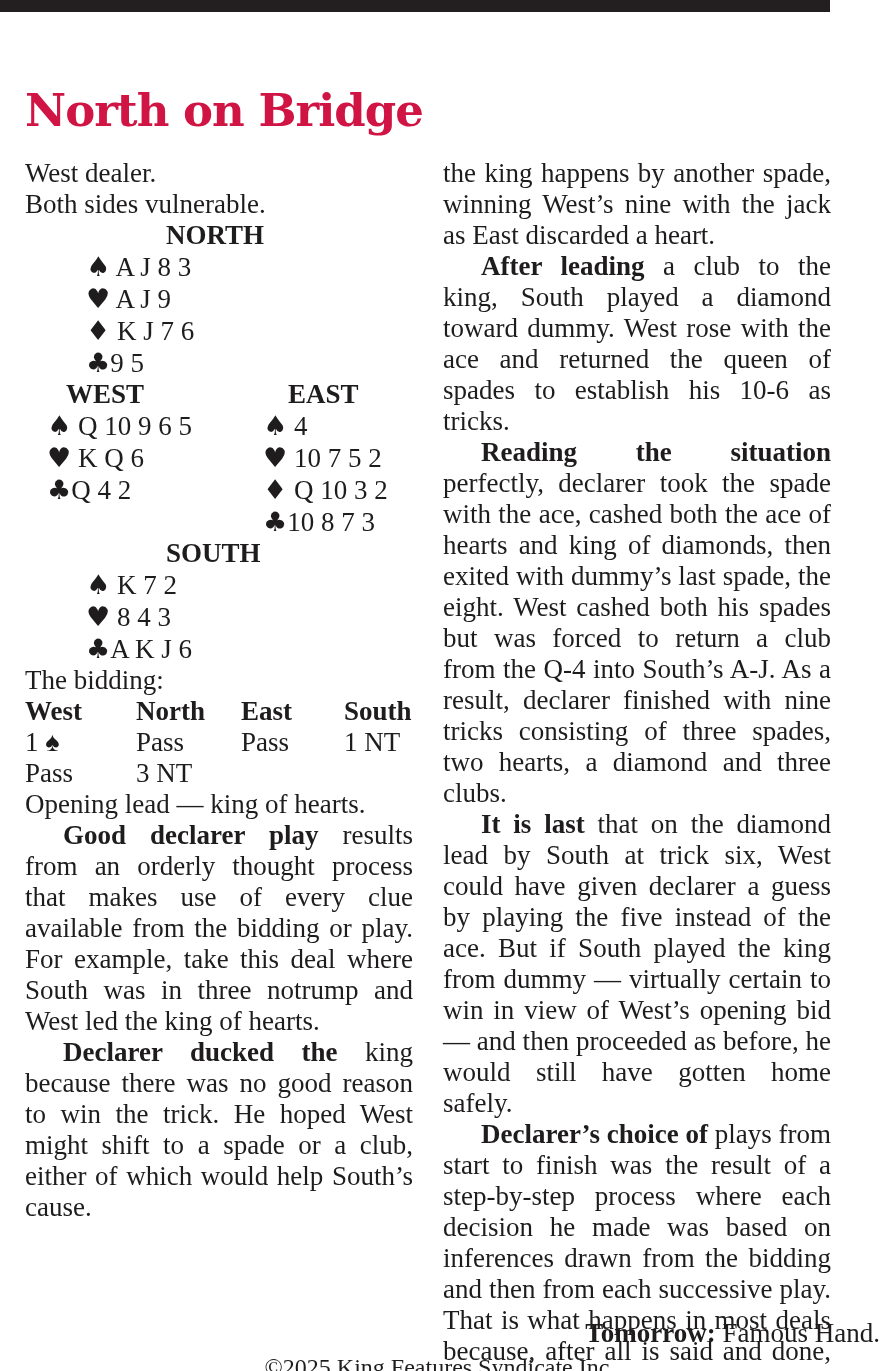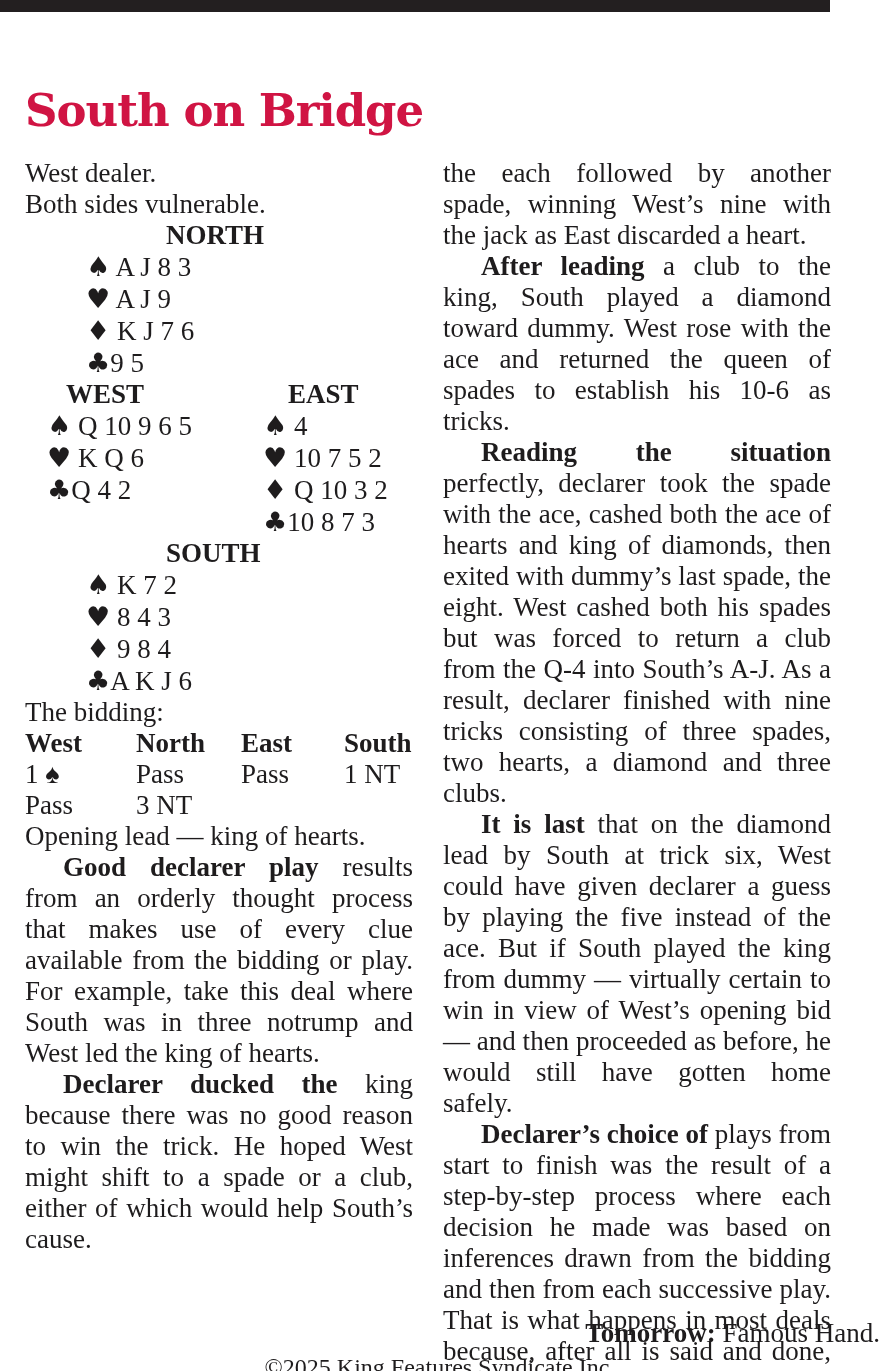--- a/index.html
+++ b/index.html
@@ -63,21 +63,21 @@
     position: absolute; left: 0; top: 1352px;
     width: 880px; text-align: center;
     font-size: 24px; line-height: 30px;
   }
 </style>
 </head>
 <body>
 
 <div class="top-rule"></div>
 
-<h1 class="masthead-title">South on Bridge</h1>
+<h1 class="masthead-title">North on Bridge</h1>
 
 <div class="columns">
 
   <div class="col">
     <div class="deal-line">West dealer.</div>
     <div class="deal-line">Both sides vulnerable.</div>
 
     <div>
       <div class="hand-label north-label">NORTH</div>
       <div class="north-hand">
@@ -104,21 +104,20 @@
               <div class="hand-line"><span class="suit">♦</span> Q 10 3 2</div>
               <div class="hand-line"><span class="suit">♣</span>10 8 7 3</div>
             </div>
         </div>
       </div>
 
       <div class="hand-label south-label">SOUTH</div>
       <div class="south-hand">
           <div class="hand-line"><span class="suit">♠</span> K 7 2</div>
           <div class="hand-line"><span class="suit">♥</span> 8 4 3</div>
-          <div class="hand-line"><span class="suit">♦</span> 9 8 4</div>
           <div class="hand-line"><span class="suit">♣</span>A K J 6</div>
         </div>
     </div>
 
     <div>The bidding:</div>
     <div class="bidding-table">
         <div class="bid-cell bid-head">West</div>
         <div class="bid-cell bid-head">North</div>
         <div class="bid-cell bid-head">East</div>
         <div class="bid-cell bid-head">South</div>
@@ -134,21 +133,21 @@
     <div>Opening lead — king of hearts.</div>
 
     <div>
         <p class="body-p"><b>Good declarer play</b> results from an orderly thought process that makes use of every clue available from the bidding or play. For example, take this deal where South was in three notrump and West led the king of hearts.</p>
         <p class="body-p"><b>Declarer ducked the</b> king because there was no good reason to win the trick. He hoped West might shift to a spade or a club, either of which would help South’s cause.</p>
       </div>
   </div>
 
   <div class="col">
     <div>
-        <p class="body-p cont">the each followed by another spade, winning West’s nine with the jack as East discarded a heart.</p>
+        <p class="body-p cont">the king happens by another spade, winning West’s nine with the jack as East discarded a heart.</p>
         <p class="body-p"><b>After leading</b> a club to the king, South played a diamond toward dummy. West rose with the ace and returned the queen of spades to establish his 10-6 as tricks.</p>
         <p class="body-p"><b>Reading the situation</b> perfectly, declarer took the spade with the ace, cashed both the ace of hearts and king of diamonds, then exited with dummy’s last spade, the eight. West cashed both his spades but was forced to return a club from the Q-4 into South’s A-J. As a result, declarer finished with nine tricks consisting of three spades, two hearts, a diamond and three clubs.</p>
         <p class="body-p"><b>It is last</b> that on the diamond lead by South at trick six, West could have given declarer a guess by playing the five instead of the ace. But if South played the king from dummy — virtually certain to win in view of West’s opening bid — and then proceeded as before, he would still have gotten home safely.</p>
         <p class="body-p"><b>Declarer’s choice of</b> plays from start to finish was the result of a step-by-step process where each decision he made was based on inferences drawn from the bidding and then from each successive play. That is what happens in most deals because, after all is said and done, bridge is a very logical game.</p>
       </div>
   </div>
 
 </div>
 
 <div class="footer-tomorrow"><b>Tomorrow:</b><span> Famous Hand.</span></div>

